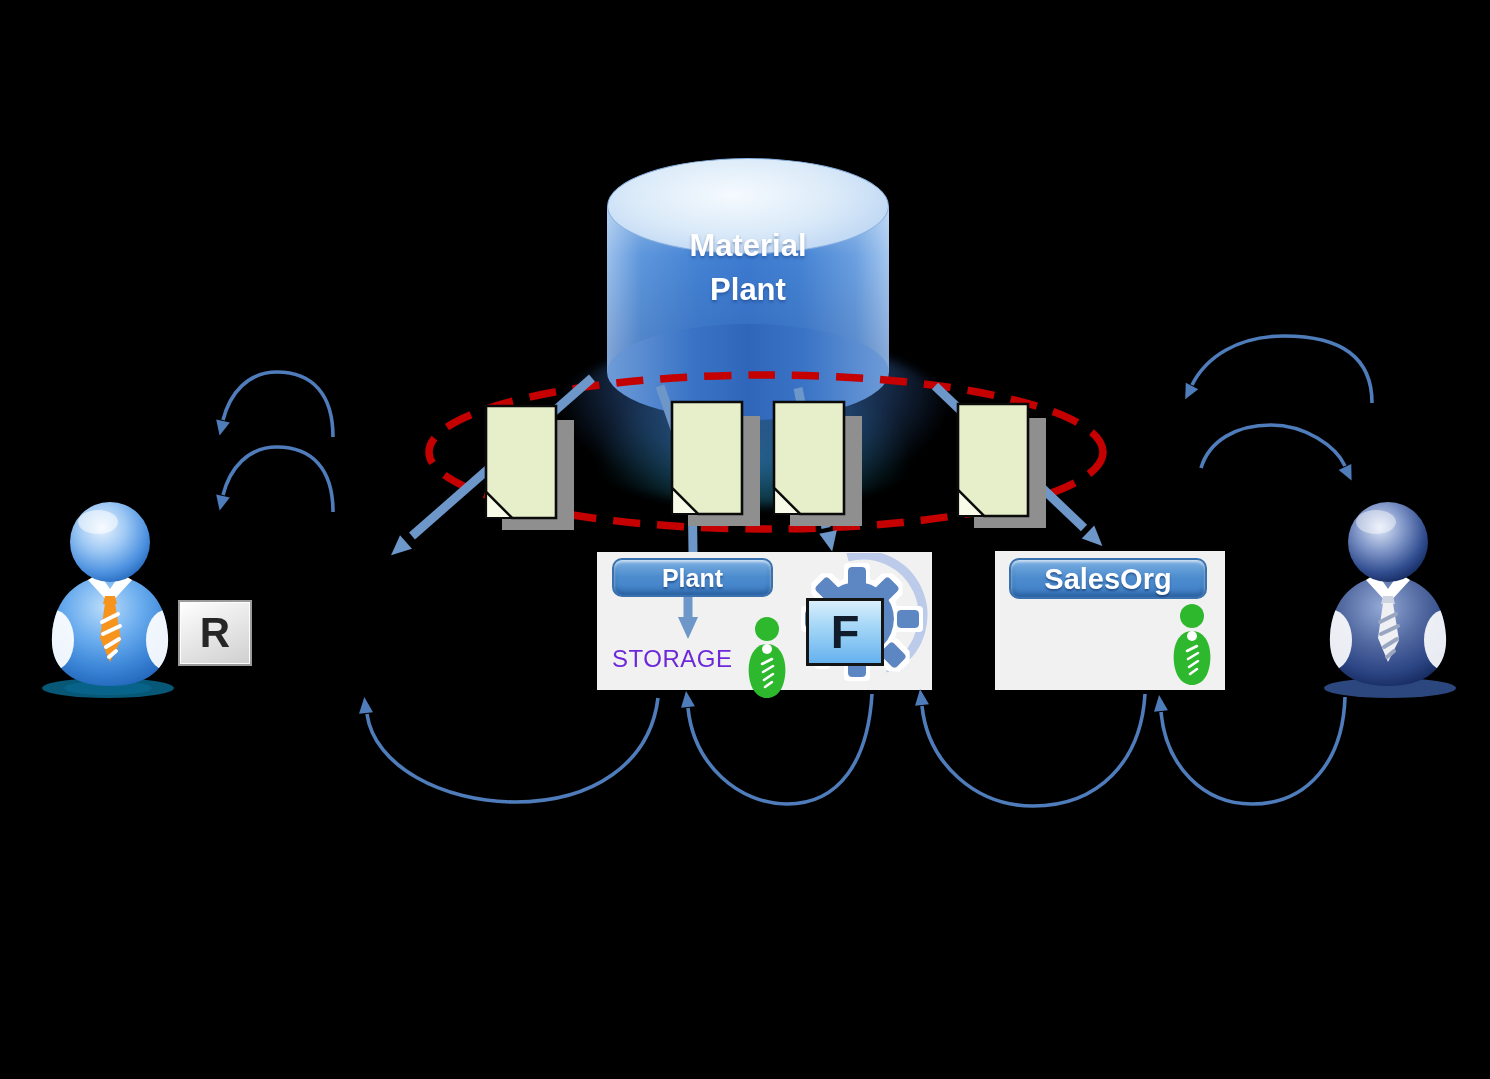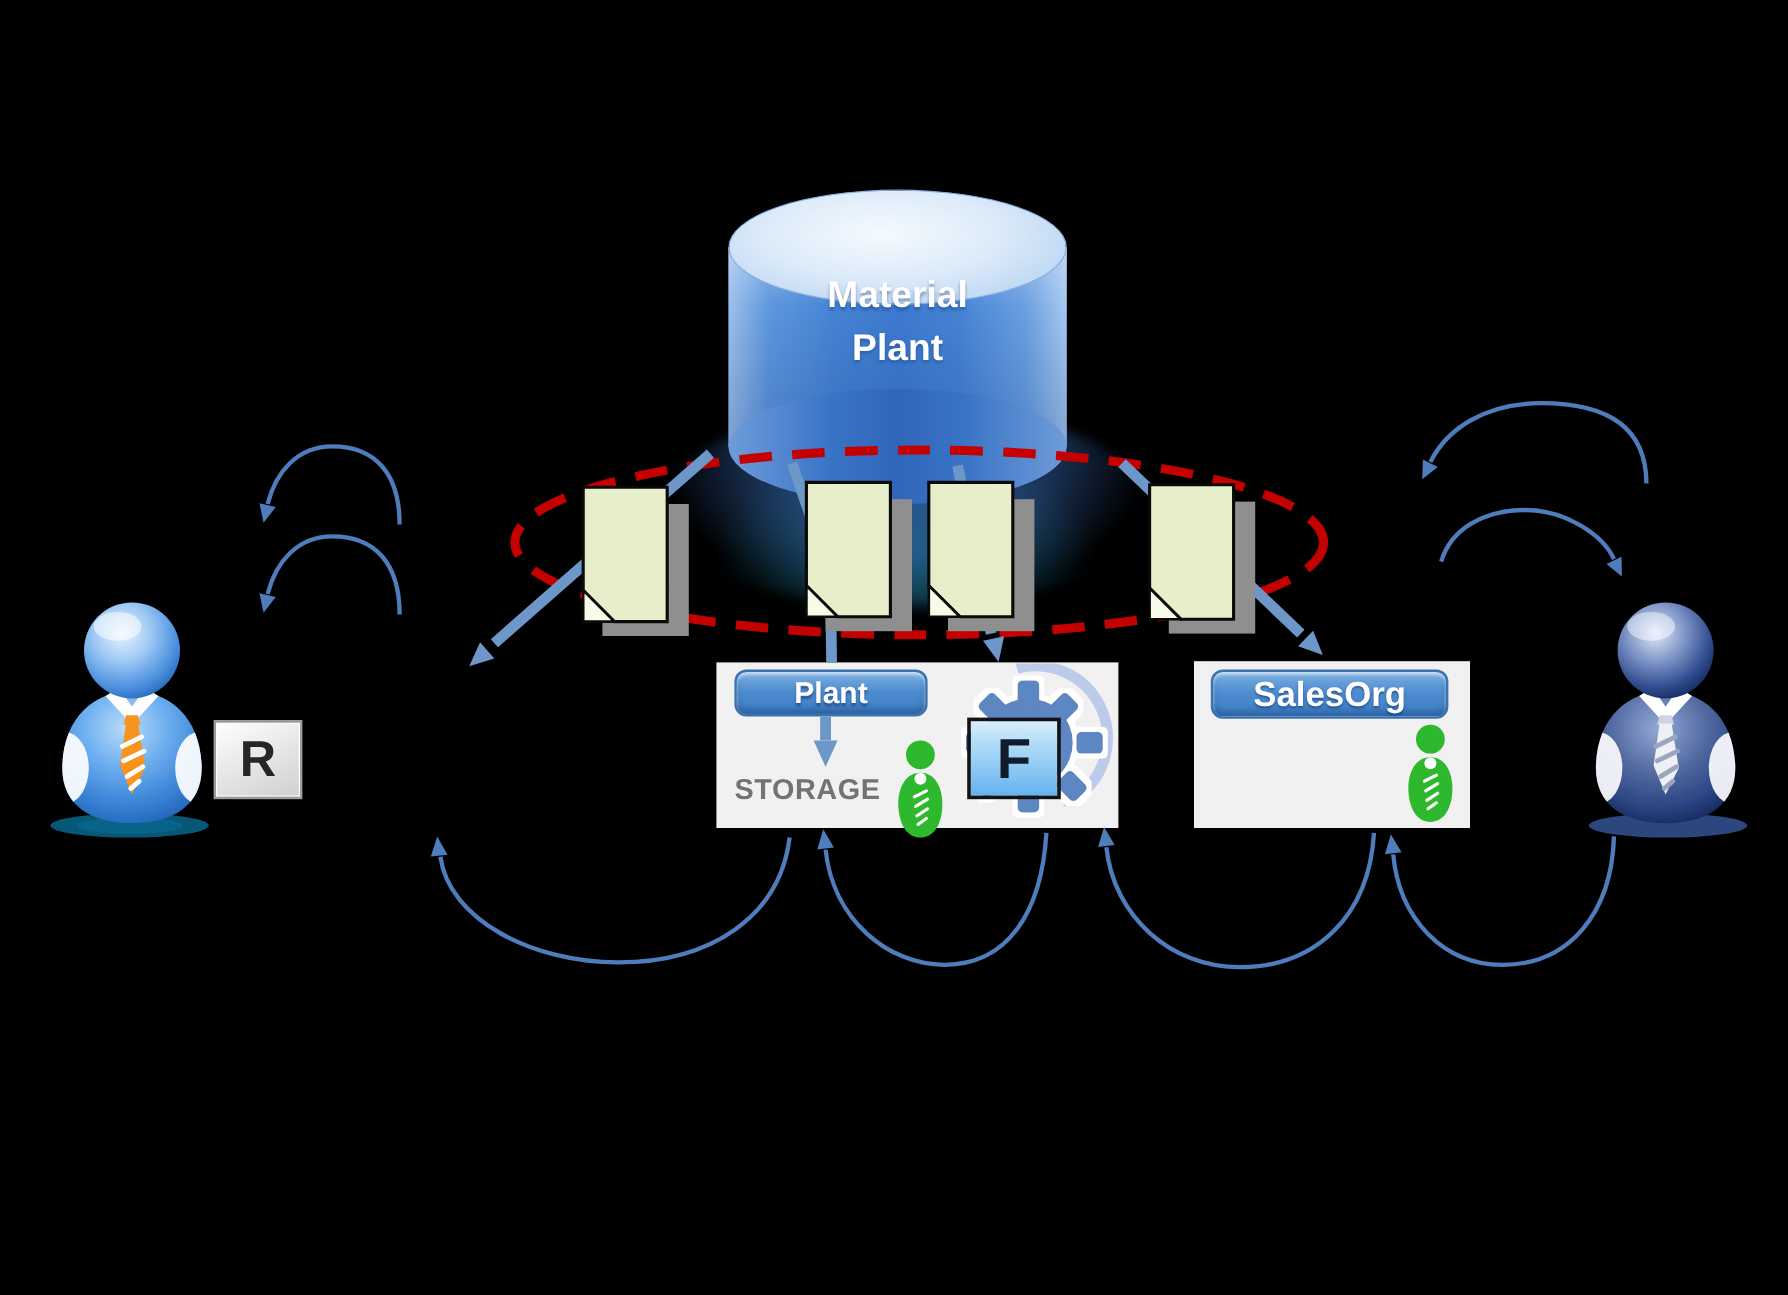--- a/index.html
+++ b/index.html
@@ -35,21 +35,21 @@
   #box-purchasing{left:295px;top:552px;width:238px;height:138px;}
   #box-plant{left:597px;top:552px;width:335px;height:138px;}
   #box-salesorg{left:995px;top:551px;width:230px;height:139px;}
   .pill{position:absolute;border-radius:10px;border:2px solid #3a72b0;box-sizing:border-box;
     background:linear-gradient(180deg,#7db0e2 0%,#4c8cce 48%,#3f7ec6 100%);
     box-shadow:inset 0 2px 3px rgba(255,255,255,.65),inset 0 -4px 5px rgba(0,40,90,.35);
     color:#fff;font-weight:bold;text-align:center;text-shadow:0 2px 2px rgba(10,40,90,.5);}
   #box-purchasing .pill{left:16px;top:7px;width:202px;height:39px;font-size:28px;line-height:36px;}
   #box-plant .pill{left:15px;top:6px;width:161px;height:39px;font-size:25px;line-height:36px;}
   #box-salesorg .pill{left:14px;top:7px;width:198px;height:41px;font-size:29px;line-height:38px;}
-  #storage-label{left:15px;top:93px;font-size:24px;font-weight:bold;color:#737373;letter-spacing:.5px;}
+  #storage-label{left:15px;top:93px;font-size:24px;font-weight:normal;color:#6d28d9;letter-spacing:.5px;}
   .gperson{z-index:4;}
   #gp-purchasing{left:159px;top:41px;}
   #gp-plant{left:148px;top:64px;}
   #gp-salesorg{left:175px;top:52px;}
   #gear-wrap{left:194px;top:1px;z-index:1;}
   #f-badge{left:209px;top:46px;width:78px;height:68px;border:3px solid #141414;box-sizing:border-box;z-index:2;
     background:linear-gradient(180deg,#d9eefc 0%,#a8d8f7 38%,#65b2ef 100%);
     color:#101c2c;font-weight:bold;font-size:47px;text-align:center;line-height:62px;}
 
   

